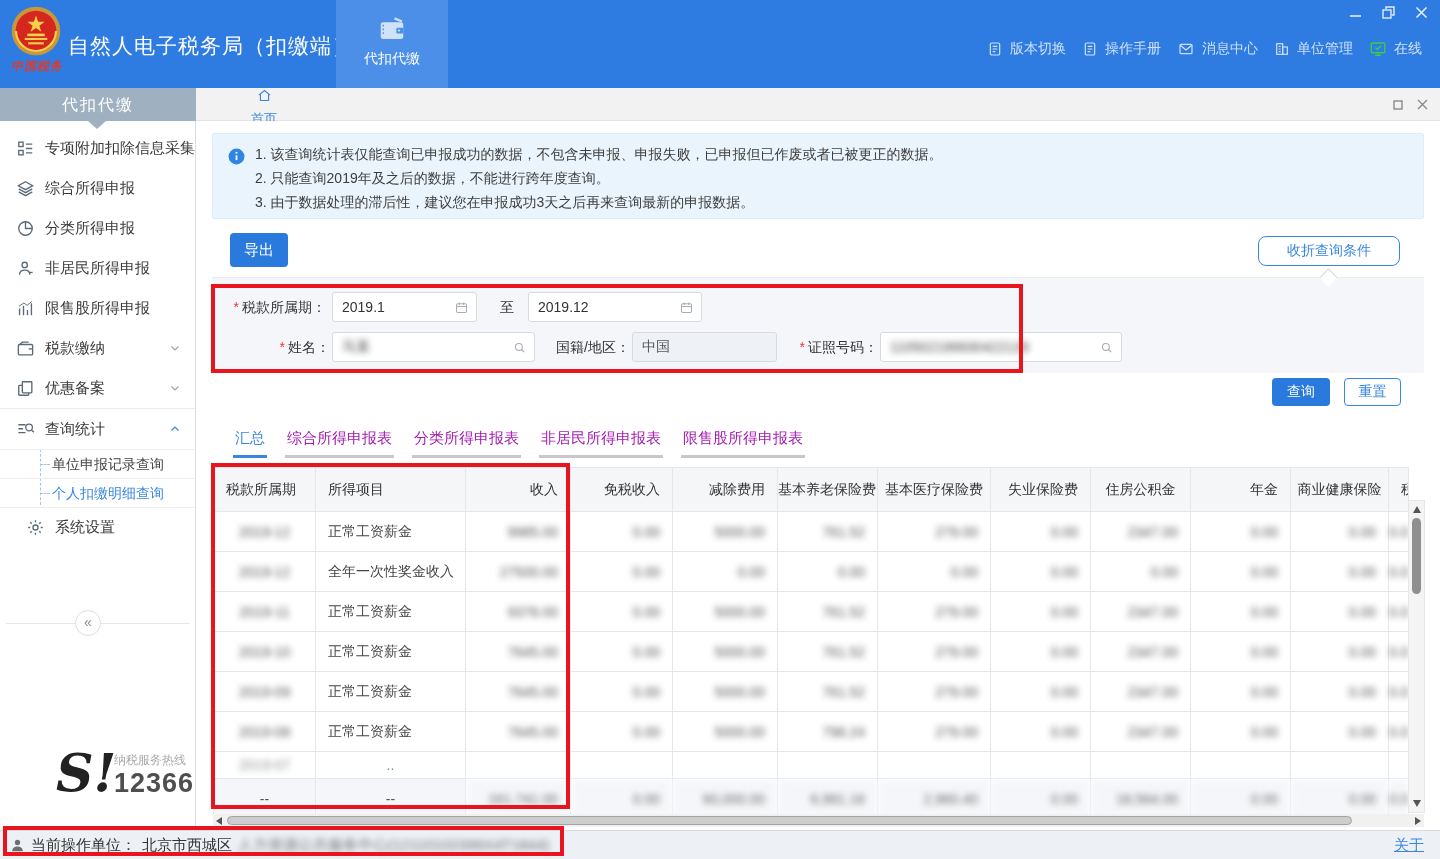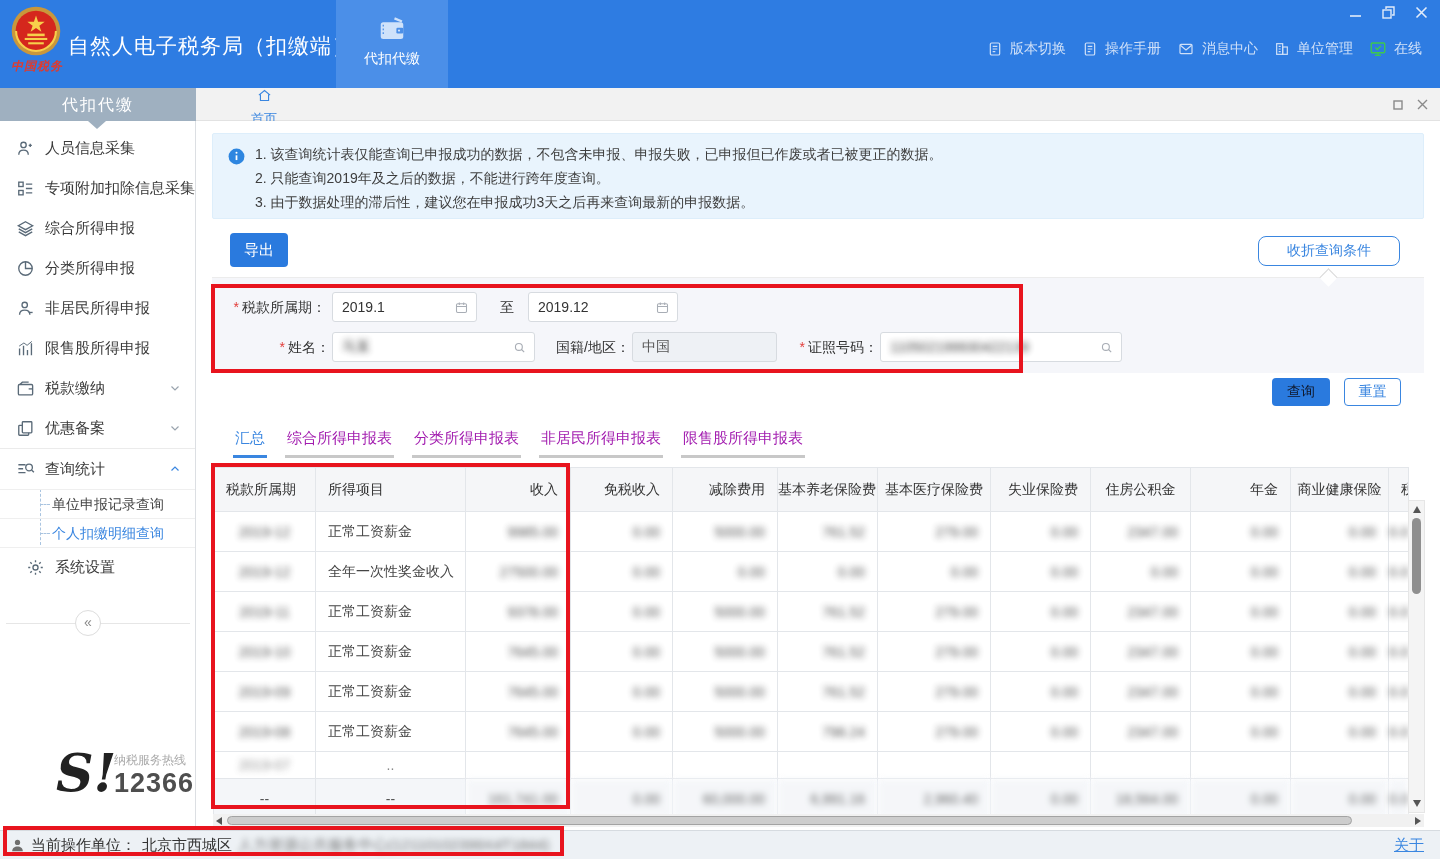--- a/index.html
+++ b/index.html
@@ -59,21 +59,21 @@
   #notice p { font-size:14px; color:#3e3e3e; line-height:24px; }
   #btn-export { position:absolute; left:34px; top:112px; width:58px; height:34px; background:#2a7ade; color:#fff; border:none; border-radius:4px; font-size:15px; cursor:pointer; }
   #btn-collapse-query { position:absolute; left:1062px; top:115px; width:142px; height:30px; background:#fff; color:#3a86e0; border:1px solid #3a86e0; border-radius:8px; font-size:14px; cursor:pointer; }
   #form-panel { position:absolute; left:16px; top:156px; width:1212px; height:96px; background:#f5f6fa; border-top:1px solid #ececec; }
   #panel-notch { position:absolute; left:1126px; top:150px; width:13px; height:13px; background:#fff; border-left:1px solid #d8d8d8; border-top:1px solid #d8d8d8; transform:rotate(45deg); }
   .flabel { position:absolute; height:30px; line-height:30px; font-size:14px; color:#333; text-align:right; }
   .req { color:#e23c39; margin-right:3px; }
   .ibox { position:absolute; height:30px; background:#fff; border:1px solid #d7dbe0; border-radius:3px; display:flex; align-items:center; padding:0 28px 0 9px; font-size:14px; color:#333; cursor:text; }
   .ibox .ic { position:absolute; right:7px; top:7px; cursor:pointer; }
   .ibox.disabled { background:#eef1f5; color:#555; padding-right:9px; cursor:default; }
-  #btn-search { position:absolute; left:1076px; top:257px; width:58px; height:28px; background:#2a7ade; color:#0f172a; border:none; border-radius:4px; font-size:14px; cursor:pointer; }
+  #btn-search { position:absolute; left:1076px; top:257px; width:58px; height:28px; background:#2a7ade; color:#ffffff; border:none; border-radius:4px; font-size:14px; cursor:pointer; }
   #btn-reset { position:absolute; left:1148px; top:257px; width:57px; height:28px; background:#fff; color:#3a86e0; border:1px solid #3a86e0; border-radius:4px; font-size:14px; cursor:pointer; }
 
   
   #tabs { position:absolute; left:37px; top:308px; display:flex; gap:18px; }
   .tab { font-size:15px; color:#a21caf; padding:0 2px 7px; border-bottom:3px solid #c8c8c8; cursor:pointer; }
   .tab.active { color:#3a86e0; border-bottom-color:#3a86e0; }
 
   
   #table-wrap { position:absolute; left:17px; top:346px; width:1196px; }
   table { border-collapse:collapse; table-layout:fixed; width:1195px; }
@@ -211,30 +211,20 @@
             <path d="M1.5 1.5l10 10M11.5 1.5l-10 10" stroke="#e2ecfa" stroke-width="1.6"></path>
           </svg>
         </div>
     </div>
   </div>
 
   <div id="sidebar">
     <div id="side-header">代扣代缴</div>
     <div id="side-caret"></div>
     <div id="side-menu">
-      <div class="side-item">
-        <span class="si-icon">
-            <svg viewBox="0 0 24 24" fill="none" stroke="currentColor" stroke-width="1.7">
-              <circle cx="9.5" cy="7.5" r="3.4"></circle>
-              <path d="M3.5 20c0-4 2.7-6 6-6s6 2 6 6"></path>
-              <path d="M18 6v4M16 8h4"></path>
-            </svg>
-          </span>
-        <span>人员信息采集</span>
-      </div>
       <div class="side-item">
         <span class="si-icon">
             <svg viewBox="0 0 24 24" fill="none" stroke="currentColor" stroke-width="1.7">
               <rect x="3.5" y="4" width="5.5" height="5.5"></rect>
               <rect x="3.5" y="14.5" width="5.5" height="5.5"></rect>
               <path d="M12.5 6.5h8M12.5 17.5h8M12.5 12h8" stroke-dasharray="0"></path>
             </svg>
           </span>
         <span>专项附加扣除信息采集</span>
       </div>
@@ -406,21 +396,21 @@
     <div class="ibox" style="left:136px; top:171px; width:145px;">
       <span>2019.1</span>
       <span class="ic">
           <svg width="15" height="15" viewBox="0 0 24 24" fill="none" stroke="#a8adb5" stroke-width="1.7">
             <rect x="4" y="6" width="16" height="14" rx="2"></rect>
             <path d="M4 10.5h16M8.5 4v4M15.5 4v4"></path>
           </svg>
         </span>
     </div>
     <div class="flabel" style="left:296px; top:171px; width:30px; text-align:center;">至</div>
-    <div class="ibox" style="left:332px; top:171px; width:150px;">
+    <div class="ibox" style="left:332px; top:171px; width:174px;">
       <span>2019.12</span>
       <span class="ic">
           <svg width="15" height="15" viewBox="0 0 24 24" fill="none" stroke="#a8adb5" stroke-width="1.7">
             <rect x="4" y="6" width="16" height="14" rx="2"></rect>
             <path d="M4 10.5h16M8.5 4v4M15.5 4v4"></path>
           </svg>
         </span>
     </div>
 
     <div class="flabel" style="left:16px; top:211px; width:118px;"><span class="req">*</span><span>姓名：</span></div>

